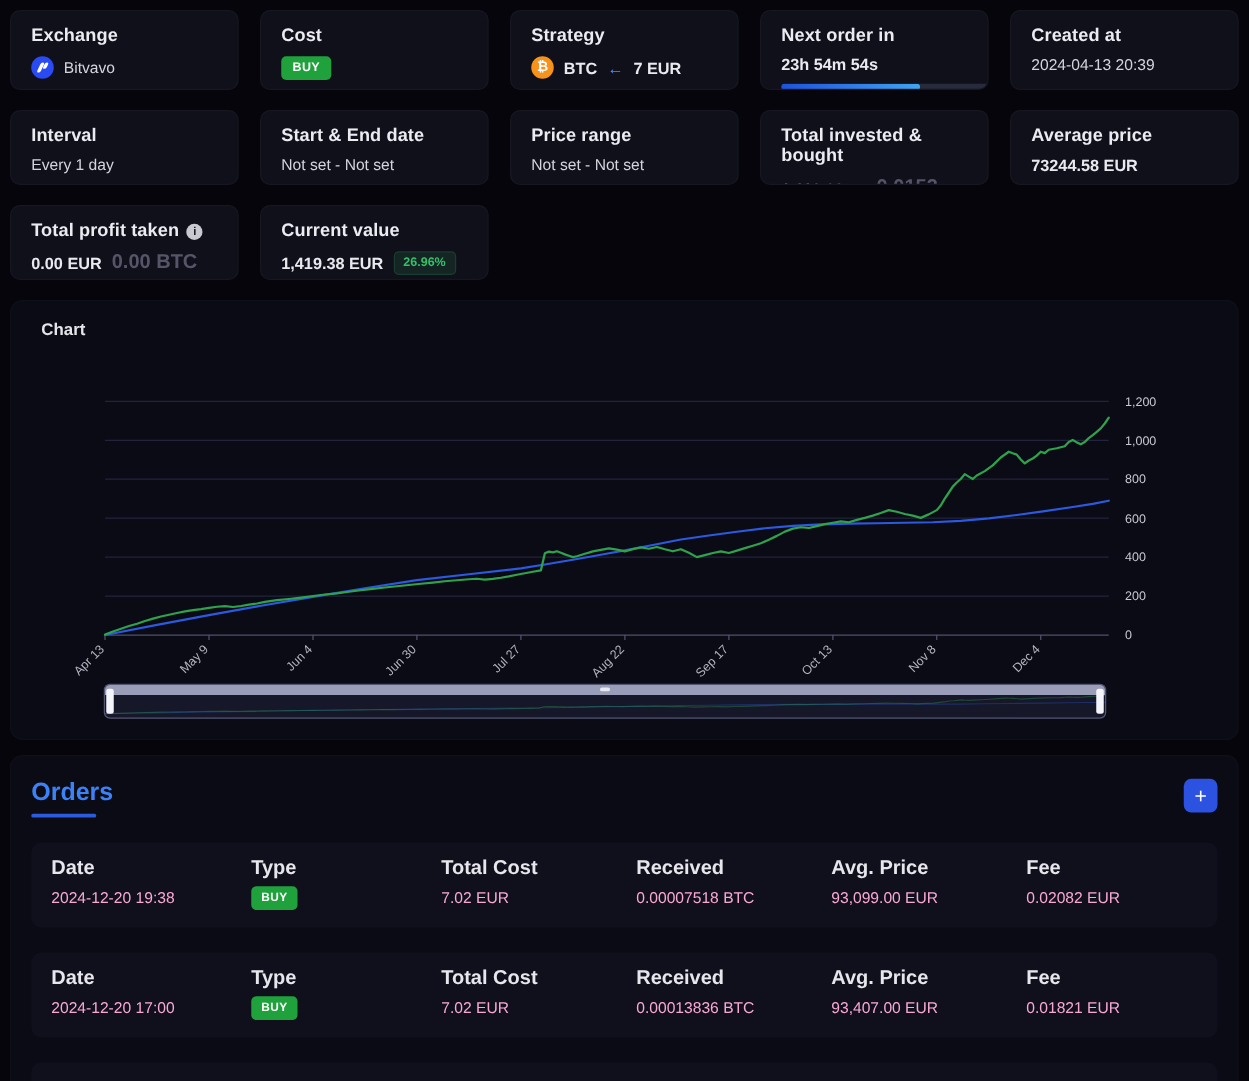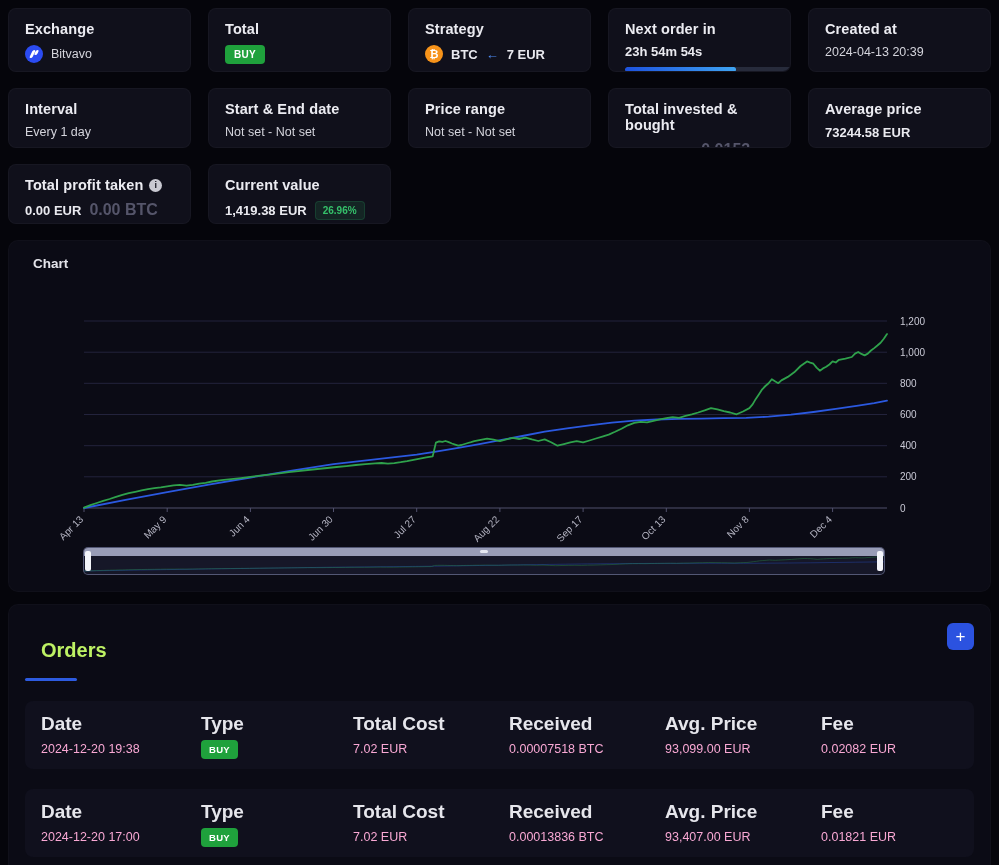--- a/index.html
+++ b/index.html
@@ -43,28 +43,28 @@
   .xlab{fill:#b4b4c2;font-size:10px;text-anchor:end;font-family:"Liberation Sans",sans-serif;}
   .brush{position:absolute;left:74px;top:306px;width:802px;height:28px;border-radius:5px;
     background:rgba(70,80,130,0.18);border:1px solid rgba(160,168,210,0.45);box-sizing:border-box;overflow:hidden;cursor:grab;}
   .brush-top{position:absolute;left:0;top:0;right:0;height:8px;background:rgba(176,181,208,0.85);}
   .brush-notch{position:absolute;left:50%;top:2px;width:8px;height:3px;margin-left:-4px;border-radius:2px;background:#e6e8f2;}
   .brush-handle{position:absolute;top:3px;bottom:3px;width:6px;border-radius:2px;background:#f4f5fa;cursor:ew-resize;}
   .bh-left{left:1px;} .bh-right{right:1px;}
   #brush-svg{position:absolute;left:0;top:0;}
   
   .orders-panel{margin-top:12px;min-height:249px;position:relative;padding:18px 16px 16px;}
-  .orders-heading{color:#bef264;font-size:20px;font-weight:700;margin:16px;}
+  .orders-heading{color:#3b82f6;font-size:20px;font-weight:700;margin:0;}
   .orders-underline{width:52px;height:3px;border-radius:2px;background:#2d5be0;margin-top:5px;}
   .add-btn{position:absolute;right:16px;top:18px;width:27px;height:27px;border-radius:6px;border:none;
     background:#2b52e0;color:#fff;font-size:17px;line-height:27px;text-align:center;cursor:pointer;padding:0;}
   .order-row{background:#10101d;border-radius:8px;padding:12px 16px;box-sizing:border-box;height:68px;
     display:grid;grid-template-columns:160px 152px 156px 156px 156px auto;margin-top:20px;}
   .order-row:first-of-type{margin-top:22px;}
-  .cell-label{color:#e6e6ec;font-size:19px;font-weight:700;}
+  .cell-label{color:#e6e6ec;font-size:16px;font-weight:700;}
   .cell-value{color:#f9a8d4;font-size:12.5px;margin-top:7px;}
   .cell .badge-buy{margin-top:5px;font-size:9.5px;padding:4px 8px;}
   .row-stub{background:#10101d;border-radius:8px 8px 0 0;height:17px;margin-top:20px;}
 </style>
 </head>
 <body>
 
 <div class="page">
 
   <div class="cards">
@@ -74,21 +74,21 @@
       <div class="card-value-row">
         <span class="coin-icon bitvavo">
             <span class="slash s1"></span>
             <span class="slash s2"></span>
           </span>
         <span class="card-value">Bitvavo</span>
       </div>
     </div>
 
     <div class="card">
-      <div class="card-title">Total</div>
+      <div class="card-title">Cost</div>
       <div class="card-value-row">
         <span class="badge-buy">BUY</span>
       </div>
     </div>
 
     <div class="card">
       <div class="card-title">Strategy</div>
       <div class="card-value-row">
         <span class="coin-icon bitcoin">₿</span>
         <span class="card-strong">BTC</span>

